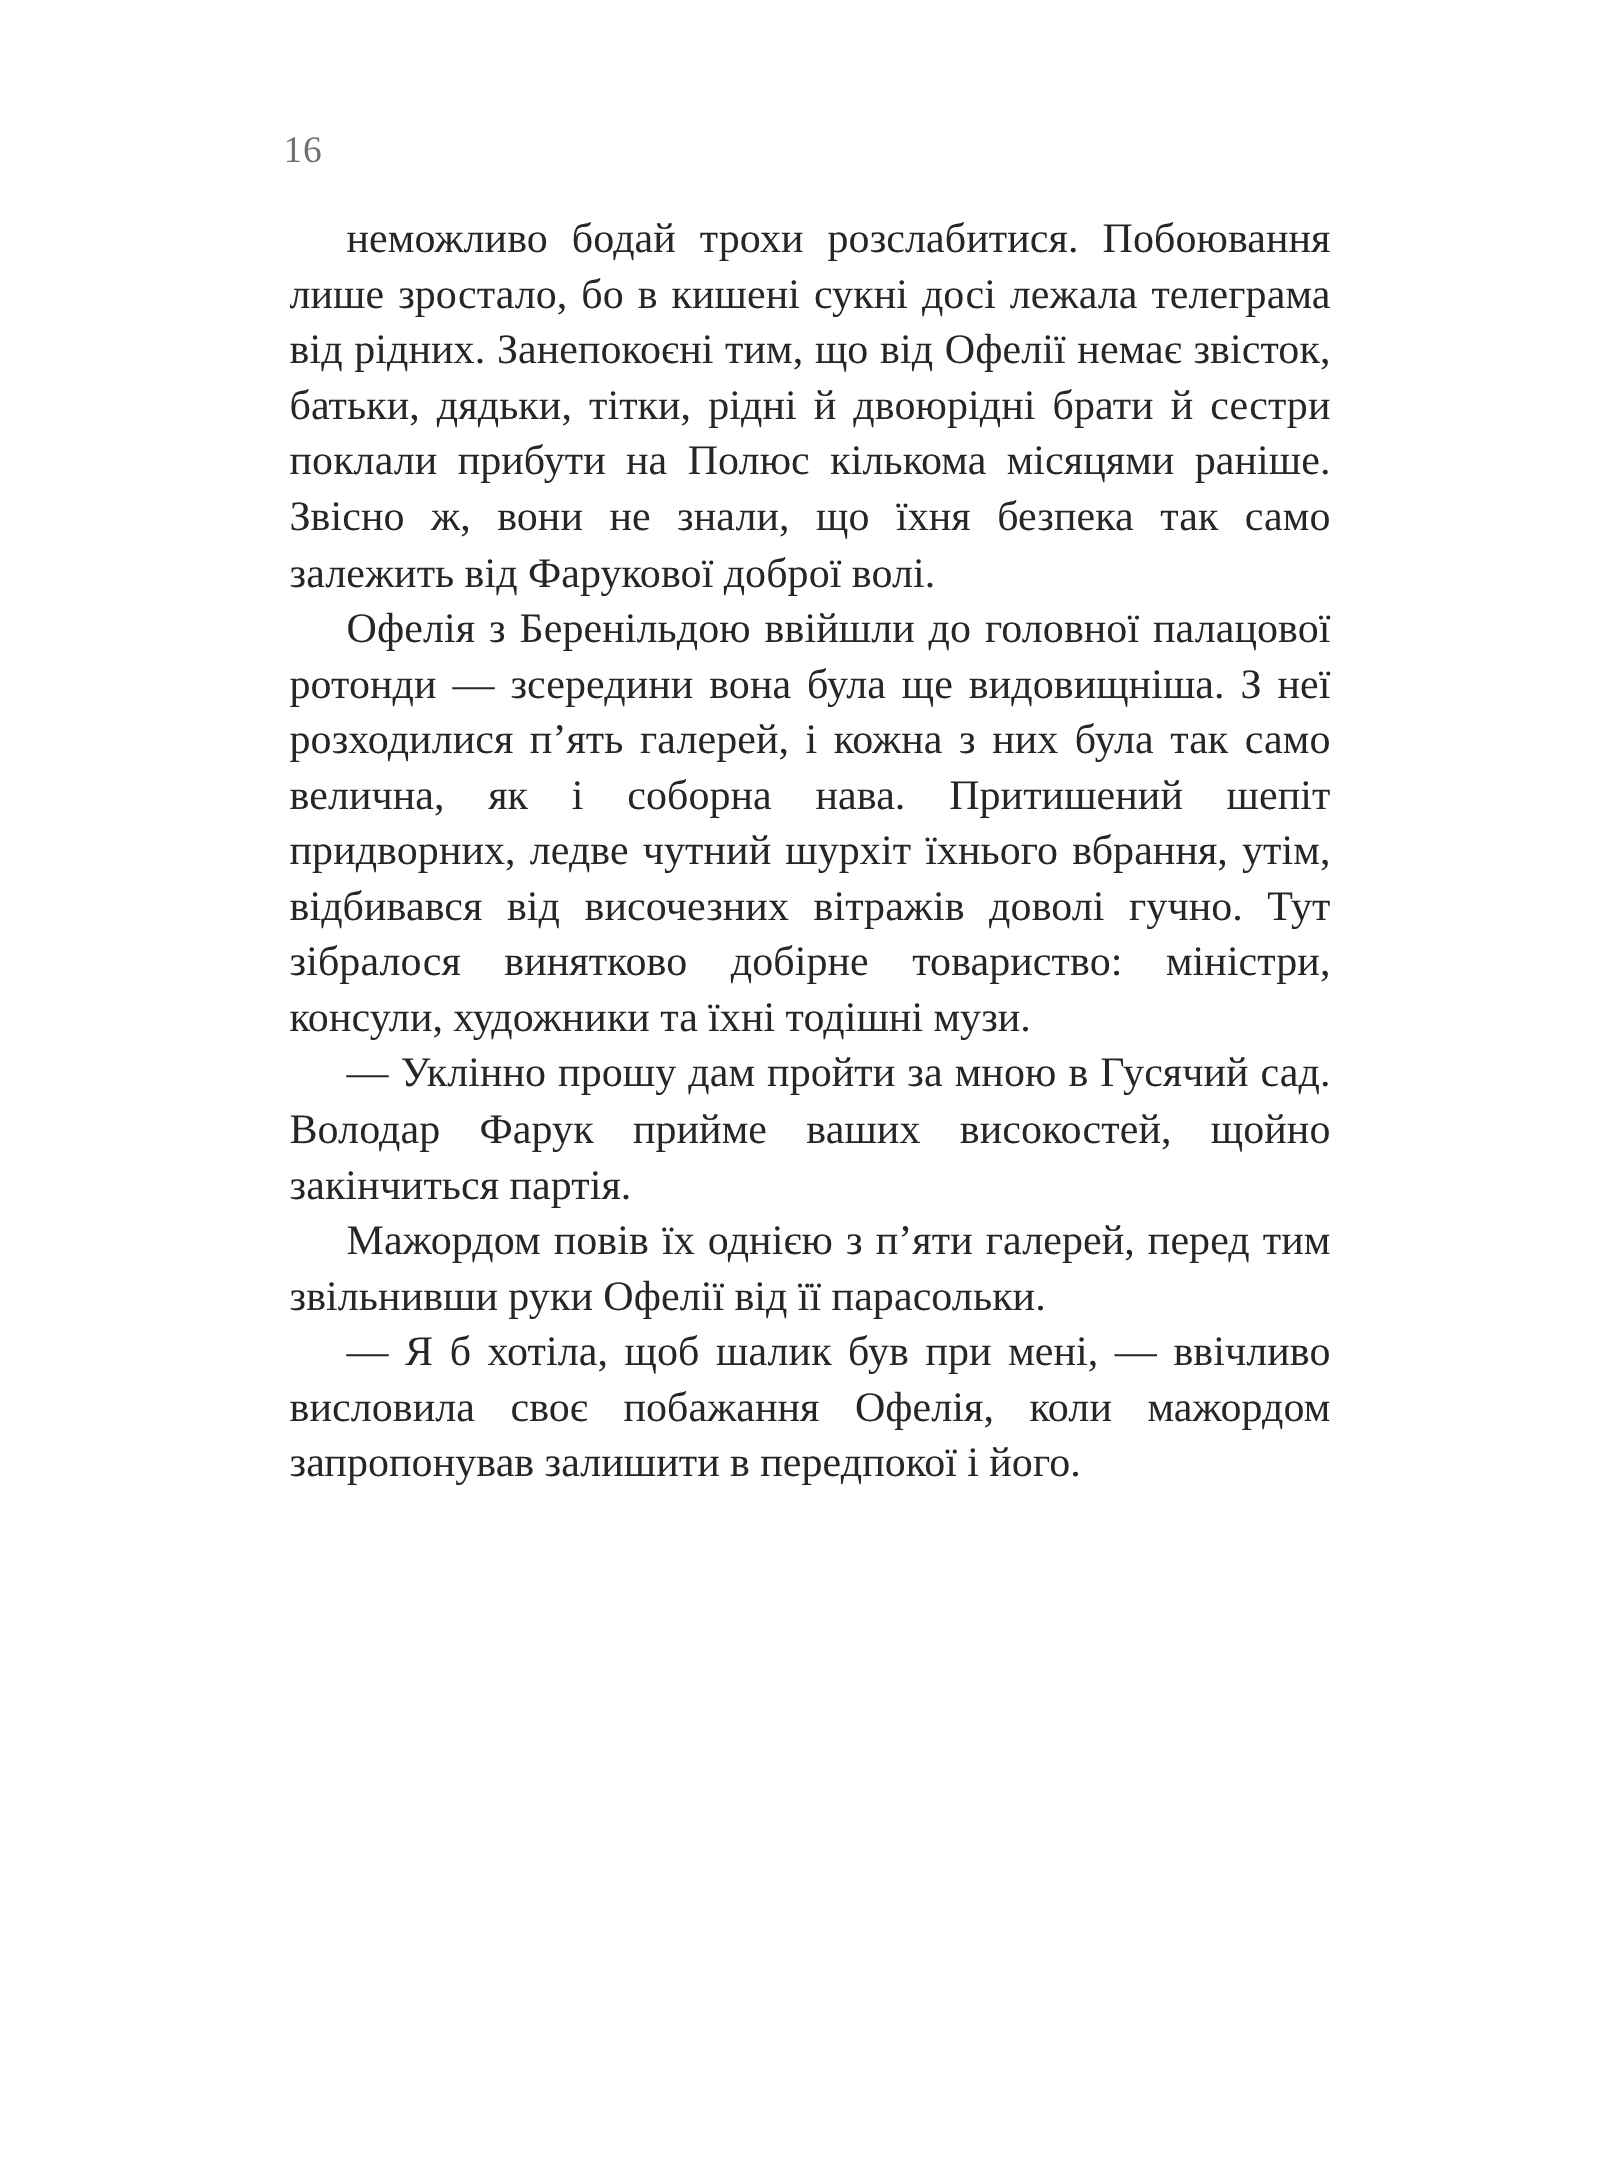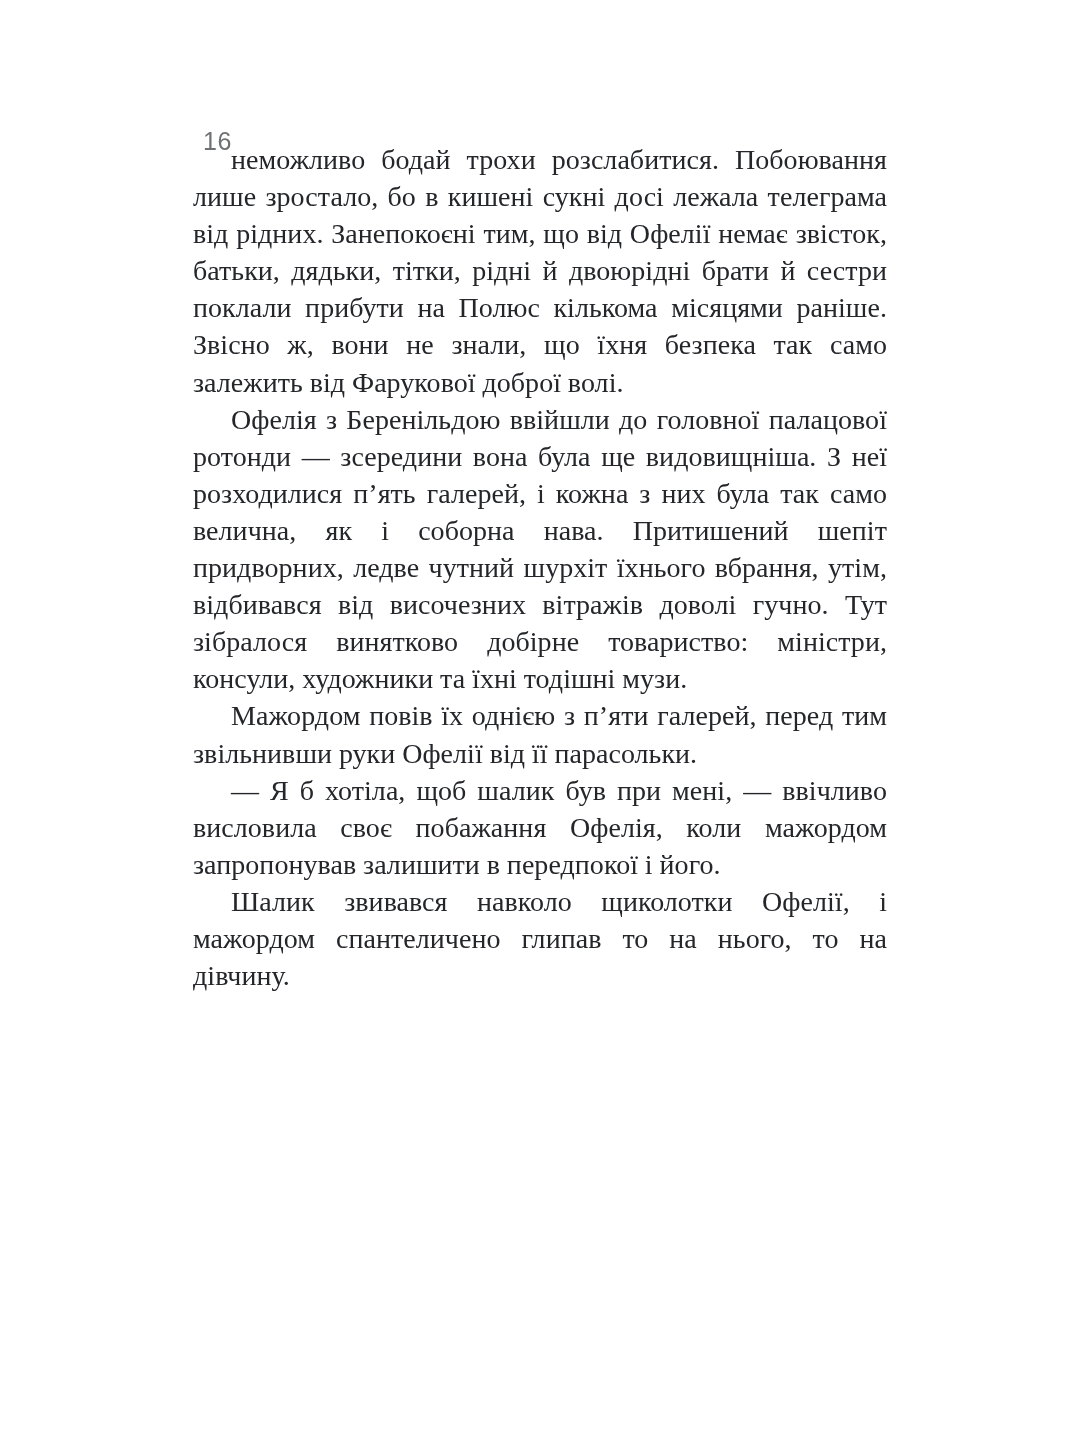--- a/index.html
+++ b/index.html
@@ -17,28 +17,27 @@
 
   .page {
     position: relative;
     width: 1080px;
     height: 1440px;
     background: #ffffff;
   }
 
   .page-number {
     position: absolute;
-    left: 203px;
+    left: 189px;
     top: 86px;
     font-size: 25px;
     line-height: 30px;
     color: #6f7174;
     letter-spacing: 0.5px;
-    font-family: Liberation Sans, sans-serif;
-    margin-top: 40px;
+    font-family: Liberation Serif, serif;
   }
 
   .text-block {
     position: absolute;
     left: 193px;
     top: 141px;
     width: 694px;
   }
 
   .para {
@@ -63,18 +62,18 @@
 </head>
 <body>
 
 <div class="page">
 
   <div class="page-number">16</div>
 
   <div class="text-block">
     <p class="para">неможливо бодай трохи розслабитися. Побоювання лише зростало, бо в кишені сукні досі лежала телеграма від рідних. Занепокоєні тим, що від Офелії немає звісток, батьки, дядьки, тітки, рідні й двоюрідні брати й сестри поклали прибути на Полюс кількома місяцями раніше. Звісно ж, вони не знали, що їхня безпека так само залежить від Фарукової доброї волі.</p>
     <p class="para">Офелія з Беренільдою ввійшли до головної палацової ротонди — зсередини вона була ще видовищніша. З неї розходилися п’ять галерей, і кожна з них була так само велична, як і соборна нава. Притишений шепіт придворних, ледве чутний шурхіт їхнього вбрання, утім, відбивався від височезних вітражів доволі гучно. Тут зібралося винятково добірне товариство: міністри, консули, художники та їхні тодішні музи.</p>
+    <p class="para">— Уклінно прошу дам пройти за мною в Гусячий сад. Володар Фарук прийме ваших високостей, щойно закінчиться партія.</p>
     <p class="para">Мажордом повів їх однією з п’яти галерей, перед тим звільнивши руки Офелії від її парасольки.</p>
     <p class="para">— Я б хотіла, щоб шалик був при мені, — ввічливо висловила своє побажання Офелія, коли мажордом запропонував залишити в передпокої і його.</p>
-    <p class="para">Шалик звивався навколо щиколотки Офелії, і мажордом спантеличено глипав то на нього, то на дівчину.</p>
   </div>
 
 </div>
 
 </body></html>

